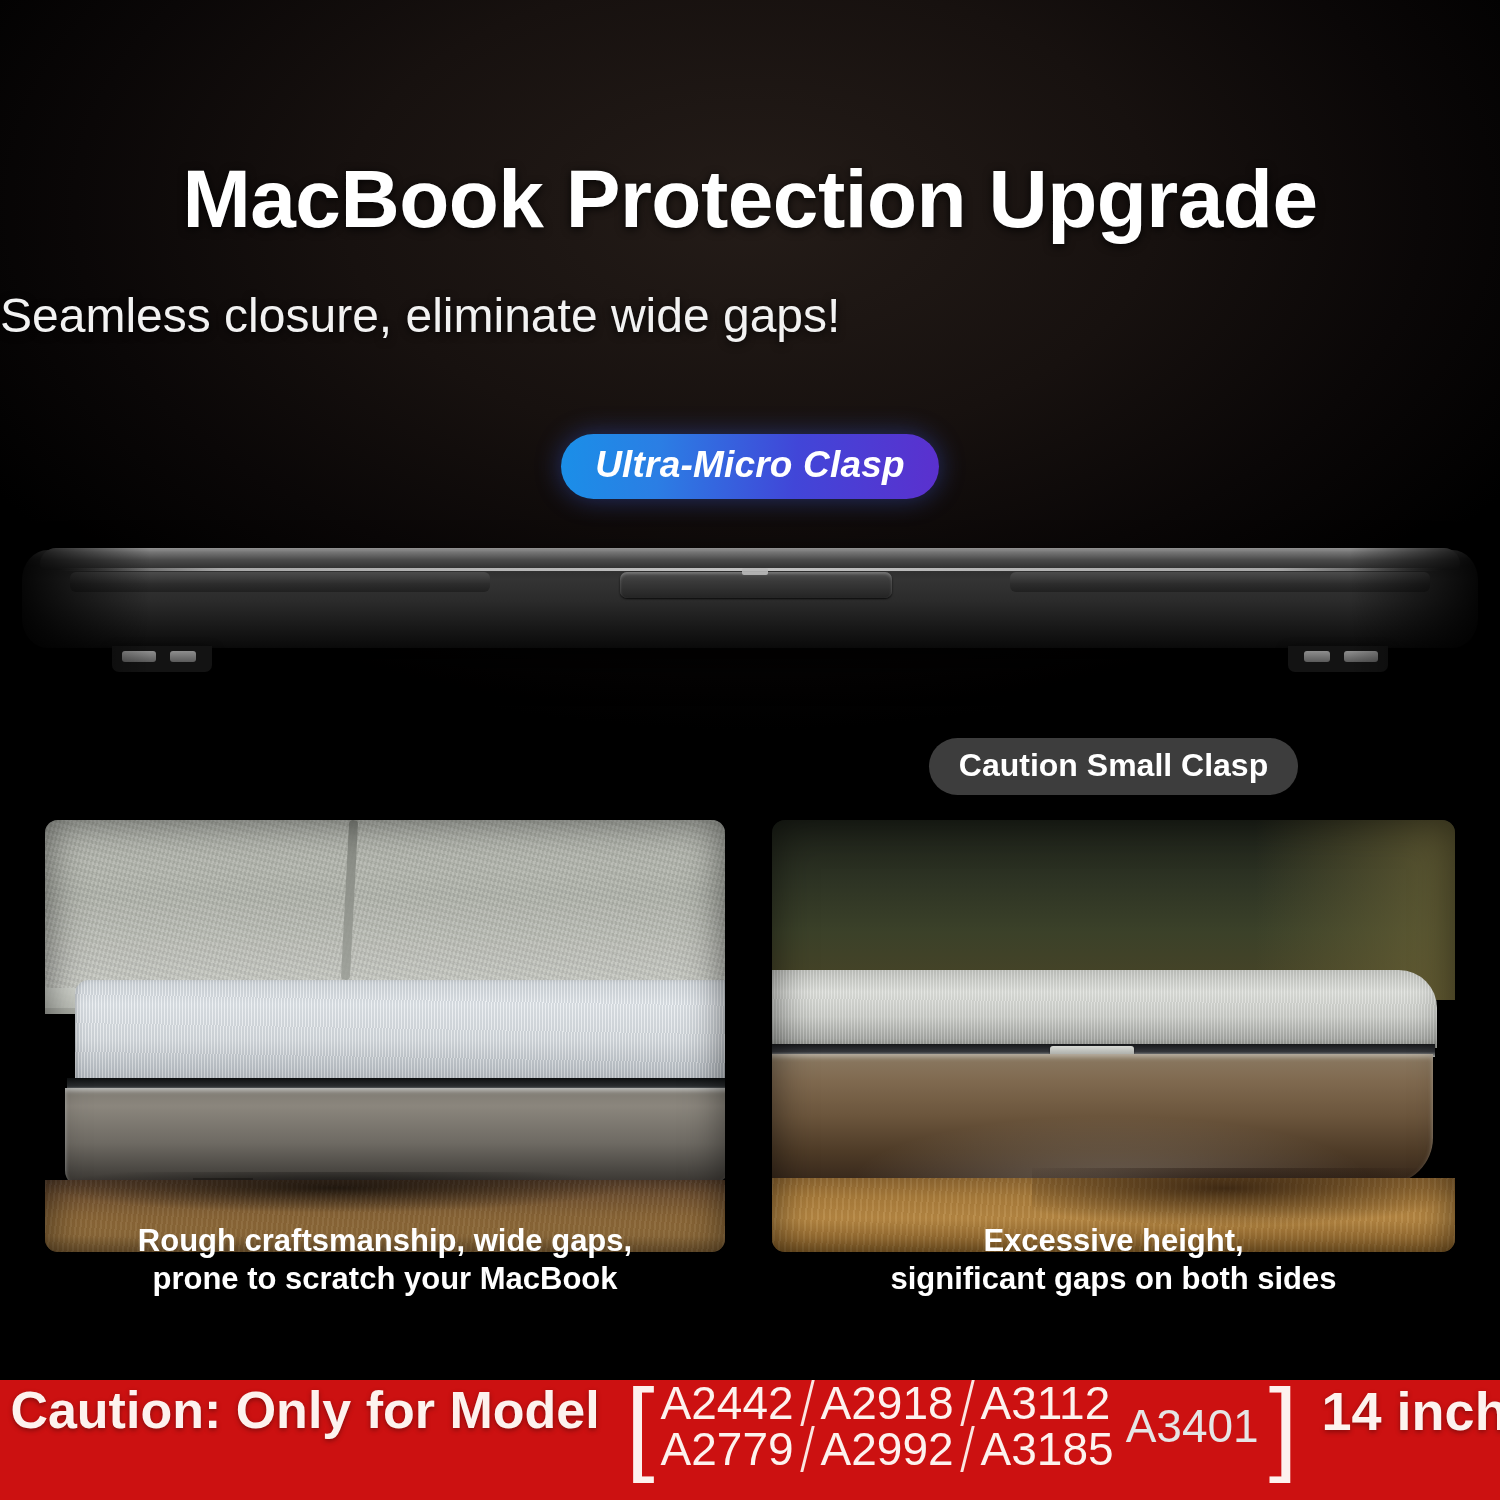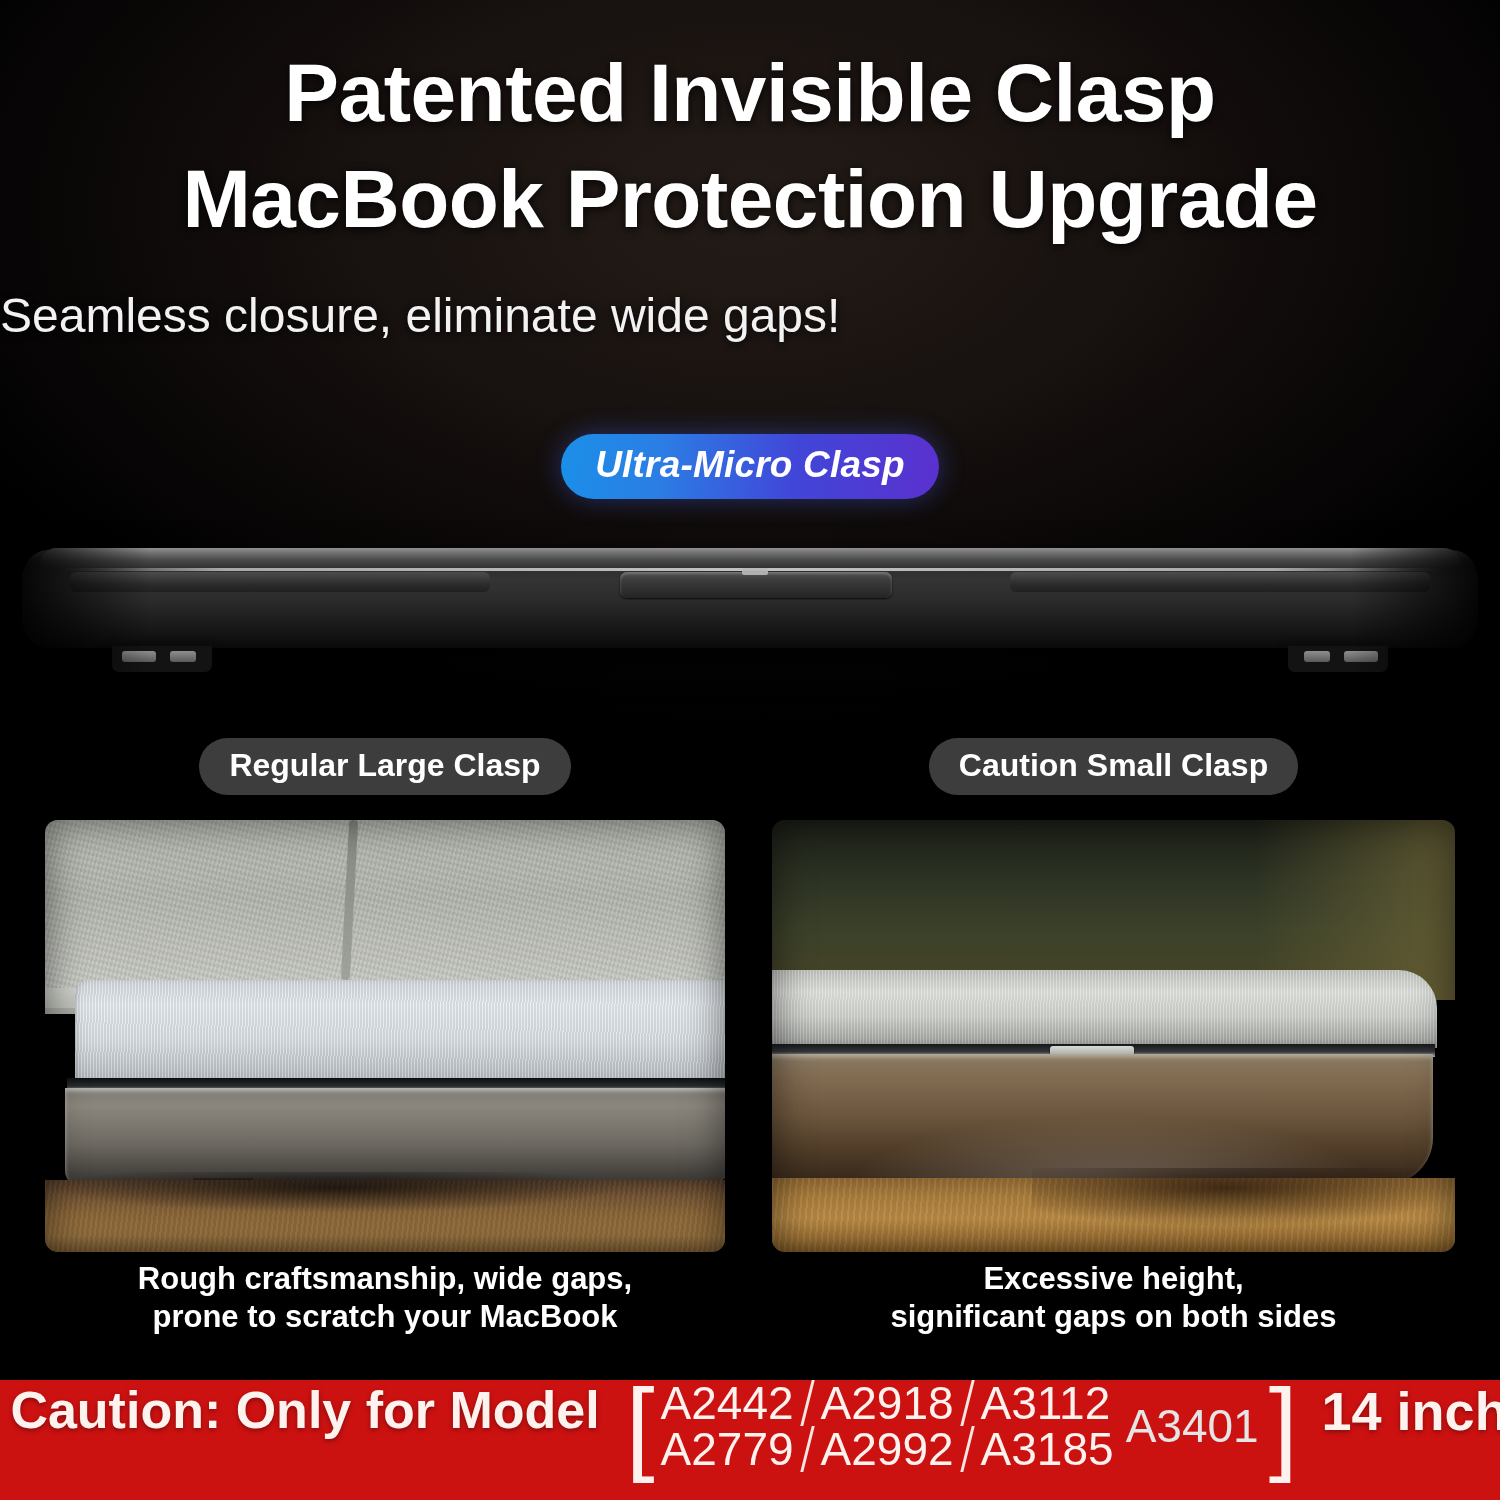--- a/index.html
+++ b/index.html
@@ -220,21 +220,21 @@
     background:radial-gradient(ellipse at 45% 35%, rgba(25,12,5,.7) 0%, rgba(25,12,5,0) 72%);
   }
   .ph-vignette{
     position:absolute;inset:0;
     box-shadow:inset 0 0 40px rgba(0,0,0,.55);
     pointer-events:none;
   }
 
   
   .caption{
-    position:absolute;top:1260px;text-align:center;color:#fff;
+    position:absolute;top:1222px;text-align:center;color:#fff;
     font-size:31px;font-weight:700;line-height:1.22;
   }
   #caption-left{left:45px;width:680px;}
   #caption-right{left:772px;width:683px;}
 
   
   #banner{
     position:absolute;left:0;right:0;top:1372px;height:128px;
     background:#cc1111;
     display:flex;align-items:flex-start;justify-content:center;
@@ -272,21 +272,20 @@
   #banner-size{
     color:#fdf2ee;font-size:54px;font-weight:700;margin-left:16px;
     text-shadow:0 2px 5px rgba(0,0,0,.35);white-space:nowrap;
   }
 </style>
 </head>
 <body>
 
 <div id="page">
 
-  <div class="headline" id="h1a">Patented Invisible Clasp</div>
   <div class="headline" id="h1b">MacBook Protection Upgrade</div>
   <div id="sub">Seamless closure, eliminate wide gaps!</div>
 
   <div id="badge-wrap">
     <span id="badge">Ultra-Micro Clasp</span>
   </div>
 
   <div id="hero">
     <div class="case-body"></div>
     <div class="case-lid"></div>
@@ -298,23 +297,20 @@
     <div class="feet l"></div>
     <div class="feet r"></div>
     <div class="port l1"></div>
     <div class="port l2"></div>
     <div class="port r1"></div>
     <div class="port r2"></div>
     <div class="case-fadeL"></div>
     <div class="case-fadeR"></div>
   </div>
 
-  <div class="cmp-label-wrap" id="cmp-label-left">
-    <span class="cmp-label">Regular Large Clasp</span>
-  </div>
   <div class="cmp-label-wrap" id="cmp-label-right">
     <span class="cmp-label">Caution Small Clasp</span>
   </div>
 
   <div class="photo" id="photo-left">
     <div class="ph-layer L-sofa">
       <div class="L-sofa-seam"></div>
       <div class="L-sofa-seam2"></div>
     </div>
     <div class="ph-layer L-lid"></div>

